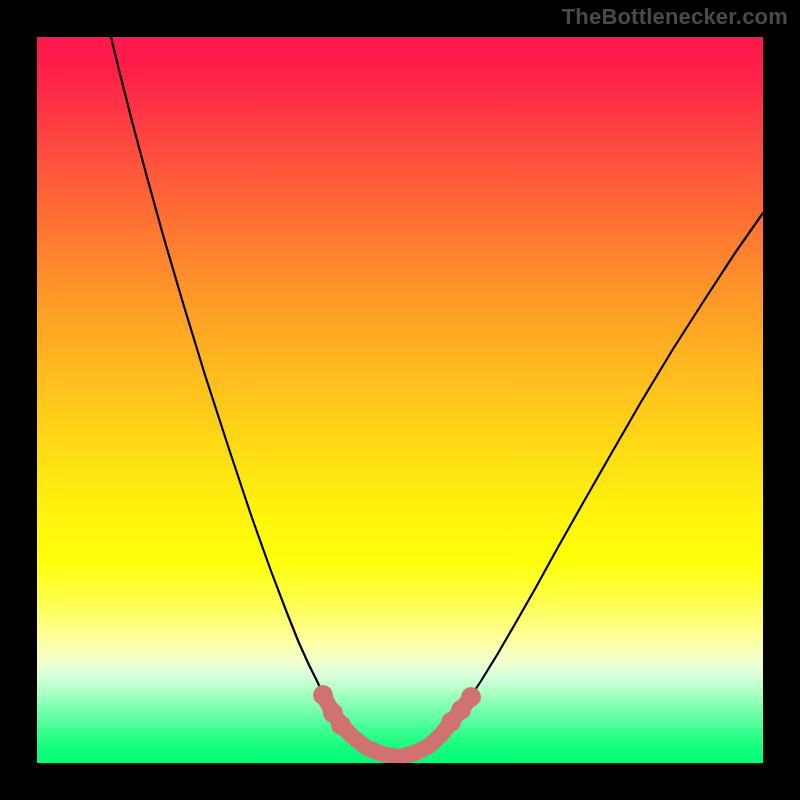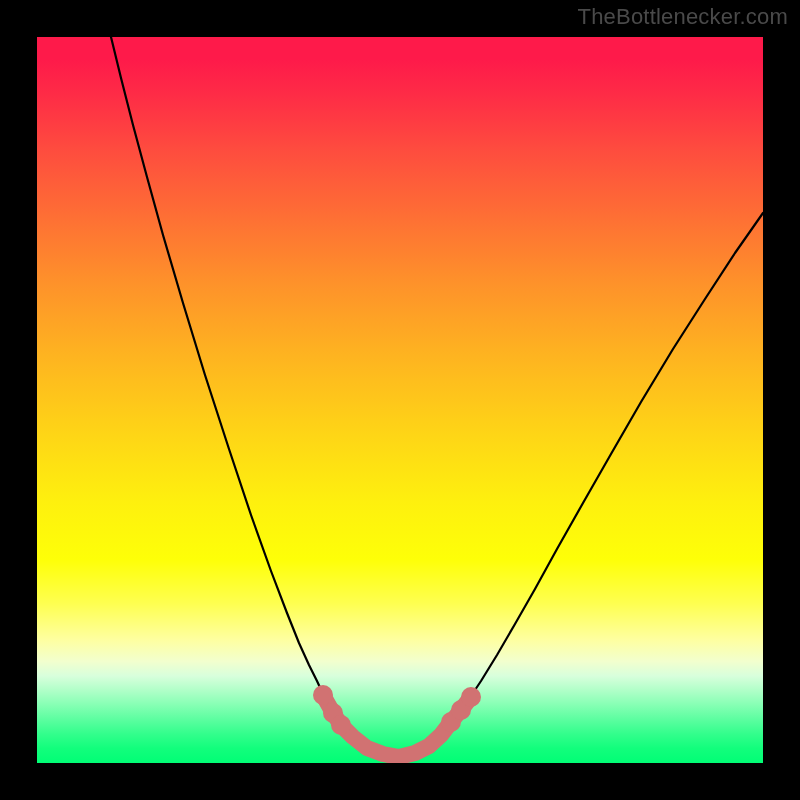--- a/index.html
+++ b/index.html
@@ -77,21 +77,21 @@
   }
   .marker-dot {
     fill: #d17272;
   }
   .watermark {
     position: absolute;
     top: 4px;
     right: 12px;
     color: #4a4a4a;
     font-size: 22px;
-    font-weight: 400;
+    font-weight: 700;
     letter-spacing: 0.2px;
   }
 </style>
 </head>
 <body>
 
 <div class="frame">
   <div class="plot-area">
     <div class="gradient"></div>
     <svg class="curve-svg" viewBox="0 0 726 726">

